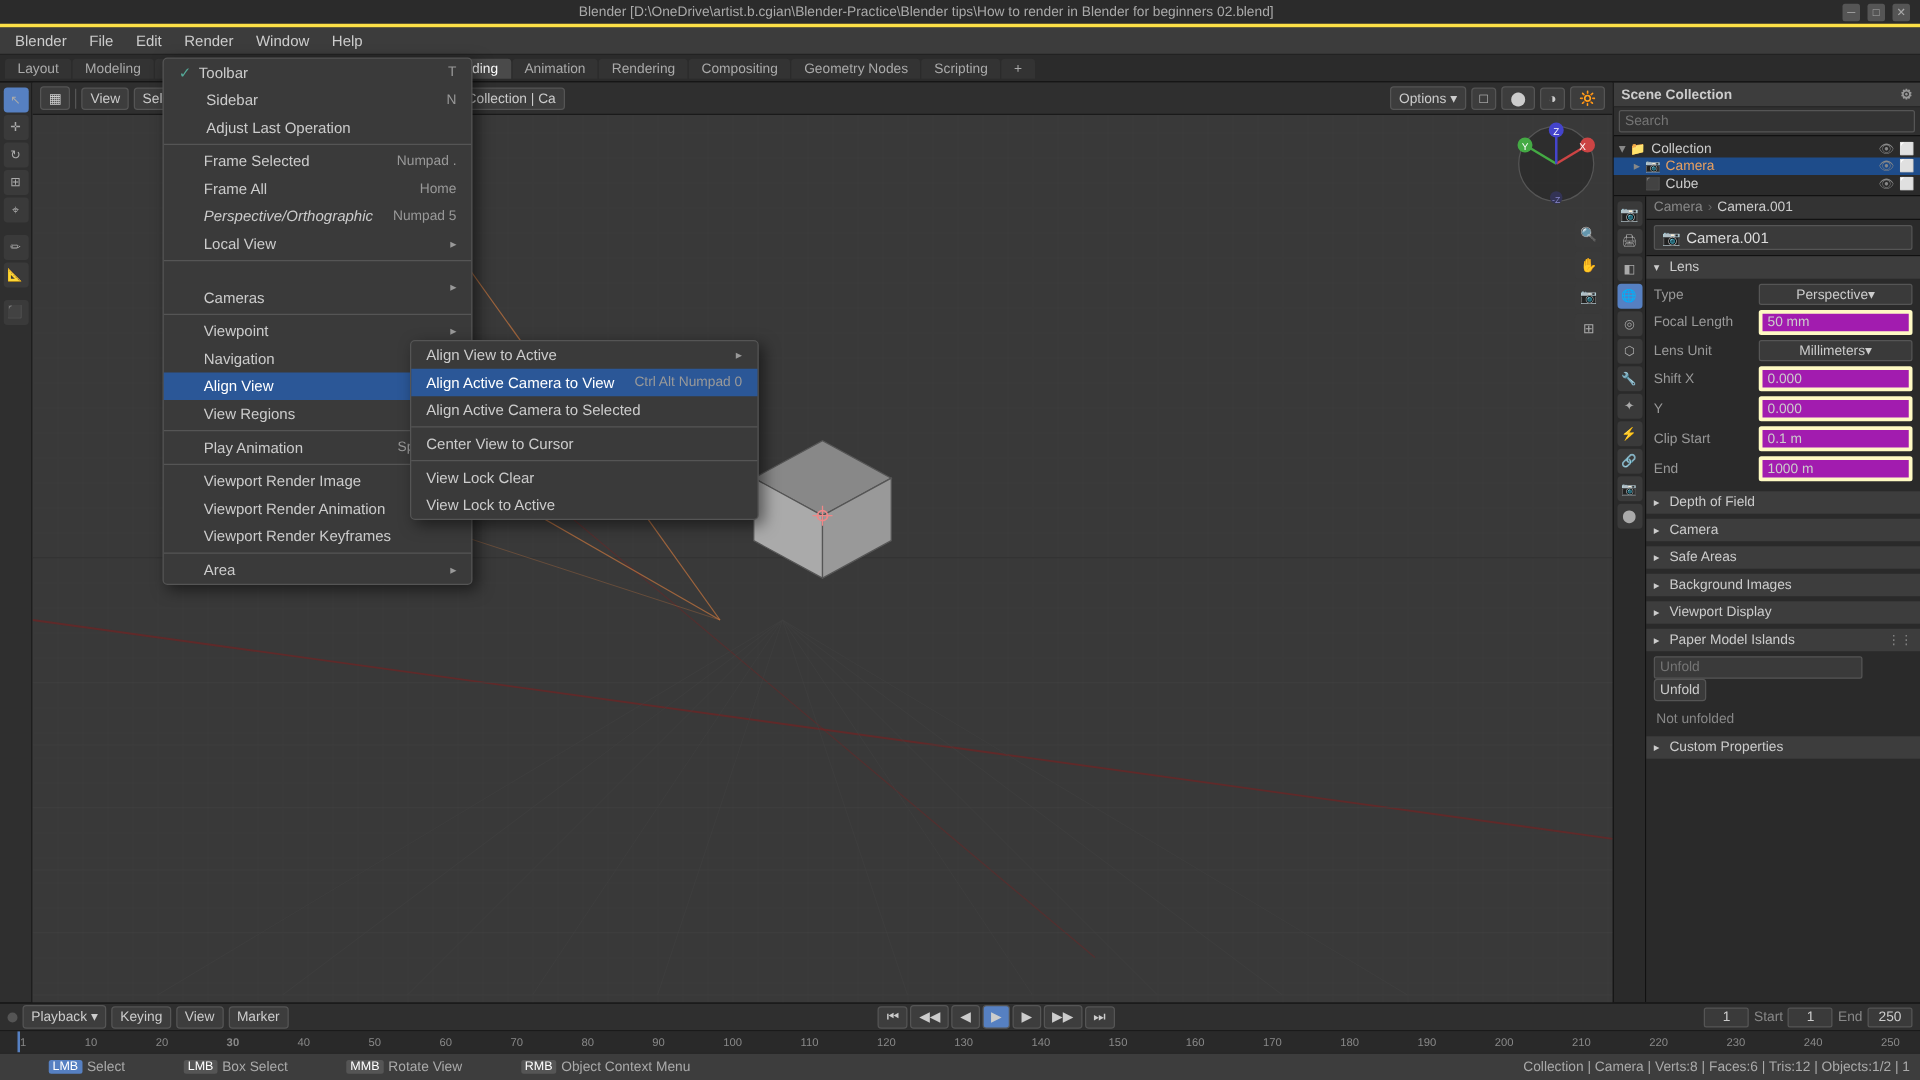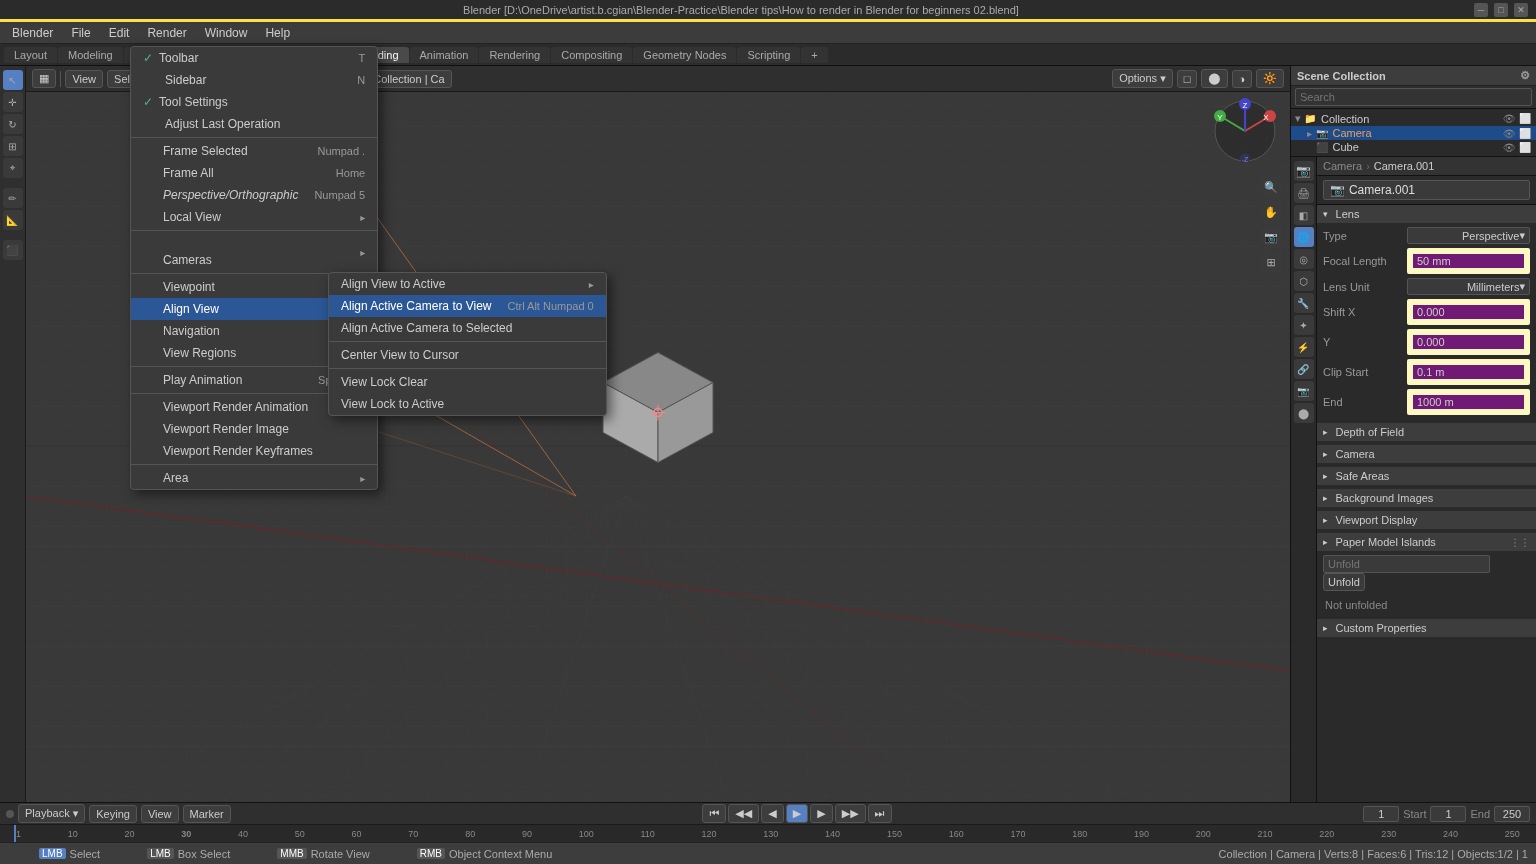--- a/index.html
+++ b/index.html
@@ -144,38 +144,38 @@
     .prop-row {
       display: flex;
       align-items: center;
       padding: 2px 6px;
       font-size: 11px;
       gap: 4px;
     }
     .prop-label { color: #999; width: 80px; flex-shrink: 0; }
     .prop-value {
       flex: 1;
-      background: #701a75;
-      border: 6px solid #fef9c3;
+      background: #a21caf;
+      border: 3px solid #fef9c3;
       padding: 1px 4px;
       border-radius: 2px;
       color: #ccc;
       font-size: 11px;
     }
     .prop-dropdown {
       flex: 1;
       background: #3a3a3a;
       border: 1px solid #555;
       padding: 1px 4px;
       border-radius: 2px;
       color: #ccc;
       font-size: 11px;
       display: flex;
       align-items: center;
-      justify-content: flex-end;
+      justify-content: center;
     }
     .prop-icon-btn {
       width: 20px; height: 20px;
       background: #3a3a3a;
       border-radius: 3px;
       display: flex; align-items: center; justify-content: center;
       font-size: 10px; color: #aaa; cursor: pointer;
     }
     .prop-icon-btn.active { background: #5680c2; }
 
@@ -752,24 +752,20 @@
 <div id="menu-dropdown">
   <div class="dropdown-item">
     <span><span class="dropdown-checkbox">✓</span>Toolbar</span>
     <span class="shortcut">T</span>
   </div>
   <div class="dropdown-item">
     <span><span style="margin-right:12px;color:transparent;">✓</span>Sidebar</span>
     <span class="shortcut">N</span>
   </div>
   <div class="dropdown-item">
-    <span><span class="dropdown-checkbox">✓</span>Tool Settings</span>
-    <span class="shortcut"></span>
-  </div>
-  <div class="dropdown-item">
     <span><span style="margin-right:12px;color:transparent;">✓</span>Adjust Last Operation</span>
   </div>
   <div class="dropdown-separator"></div>
   <div class="dropdown-item">
     <span style="padding-left:20px;">Frame Selected</span>
     <span class="shortcut">Numpad .</span>
   </div>
   <div class="dropdown-item">
     <span style="padding-left:20px;">Frame All</span>
     <span class="shortcut">Home</span>
@@ -783,45 +779,45 @@
     <span class="arrow">▸</span>
   </div>
   <div class="dropdown-separator"></div>
   <div class="dropdown-item">
     <span style="padding-left:20px;margin-top:16px;">Cameras</span>
     <span class="arrow">▸</span>
   </div>
   <div class="dropdown-separator"></div>
   <div class="dropdown-item">
     <span style="padding-left:20px;">Viewpoint</span>
+    <span class="arrow">▸</span>
+  </div>
+  <div class="dropdown-item">
+    <span style="padding-left:20px;">Navigation</span>
     <span class="arrow">▸</span>
   </div>
   <div class="dropdown-item highlighted">
     <span style="padding-left:20px;">Align View</span>
     <span class="arrow">▸</span>
   </div>
   <div class="dropdown-item">
-    <span style="padding-left:20px;">Navigation</span>
-    <span class="arrow">▸</span>
-  </div>
-  <div class="dropdown-item">
     <span style="padding-left:20px;">View Regions</span>
     <span class="arrow">▸</span>
   </div>
   <div class="dropdown-separator"></div>
   <div class="dropdown-item">
     <span style="padding-left:20px;">Play Animation</span>
     <span class="shortcut">Spacebar</span>
   </div>
   <div class="dropdown-separator"></div>
   <div class="dropdown-item">
+    <span style="padding-left:20px;">Viewport Render Image</span>
+  </div>
+  <div class="dropdown-item">
     <span style="padding-left:20px;">Viewport Render Animation</span>
-  </div>
-  <div class="dropdown-item">
-    <span style="padding-left:20px;">Viewport Render Image</span>
   </div>
   <div class="dropdown-item">
     <span style="padding-left:20px;">Viewport Render Keyframes</span>
   </div>
   <div class="dropdown-separator"></div>
   <div class="dropdown-item">
     <span style="padding-left:20px;">Area</span>
     <span class="arrow">▸</span>
   </div>
 </div>

